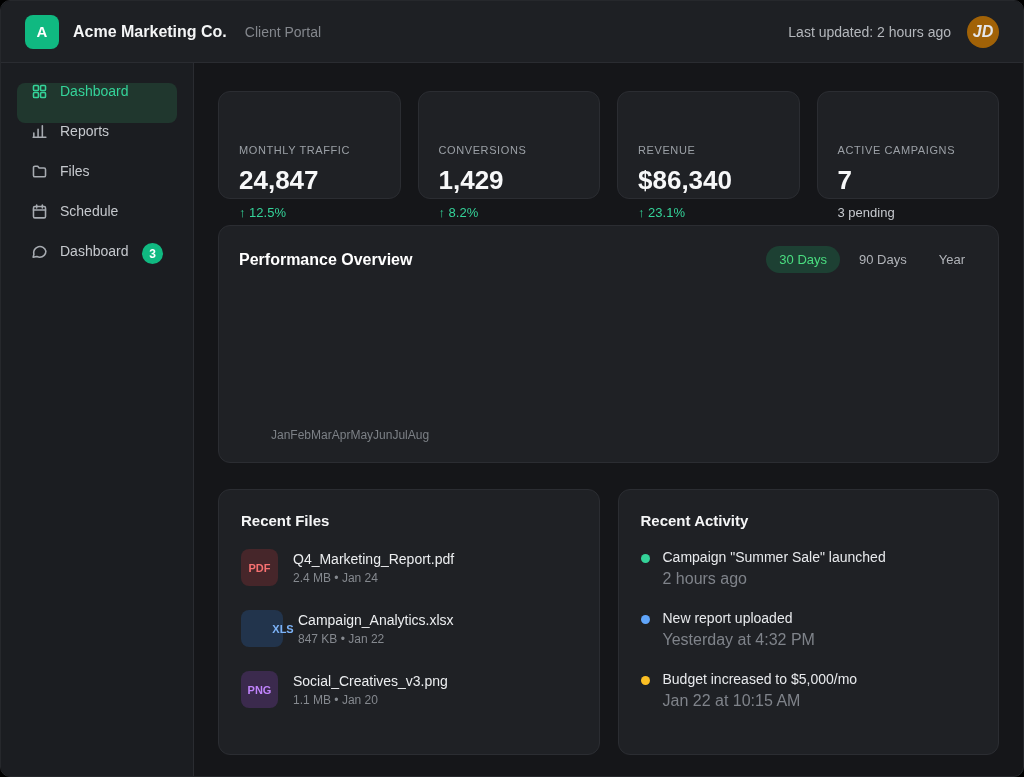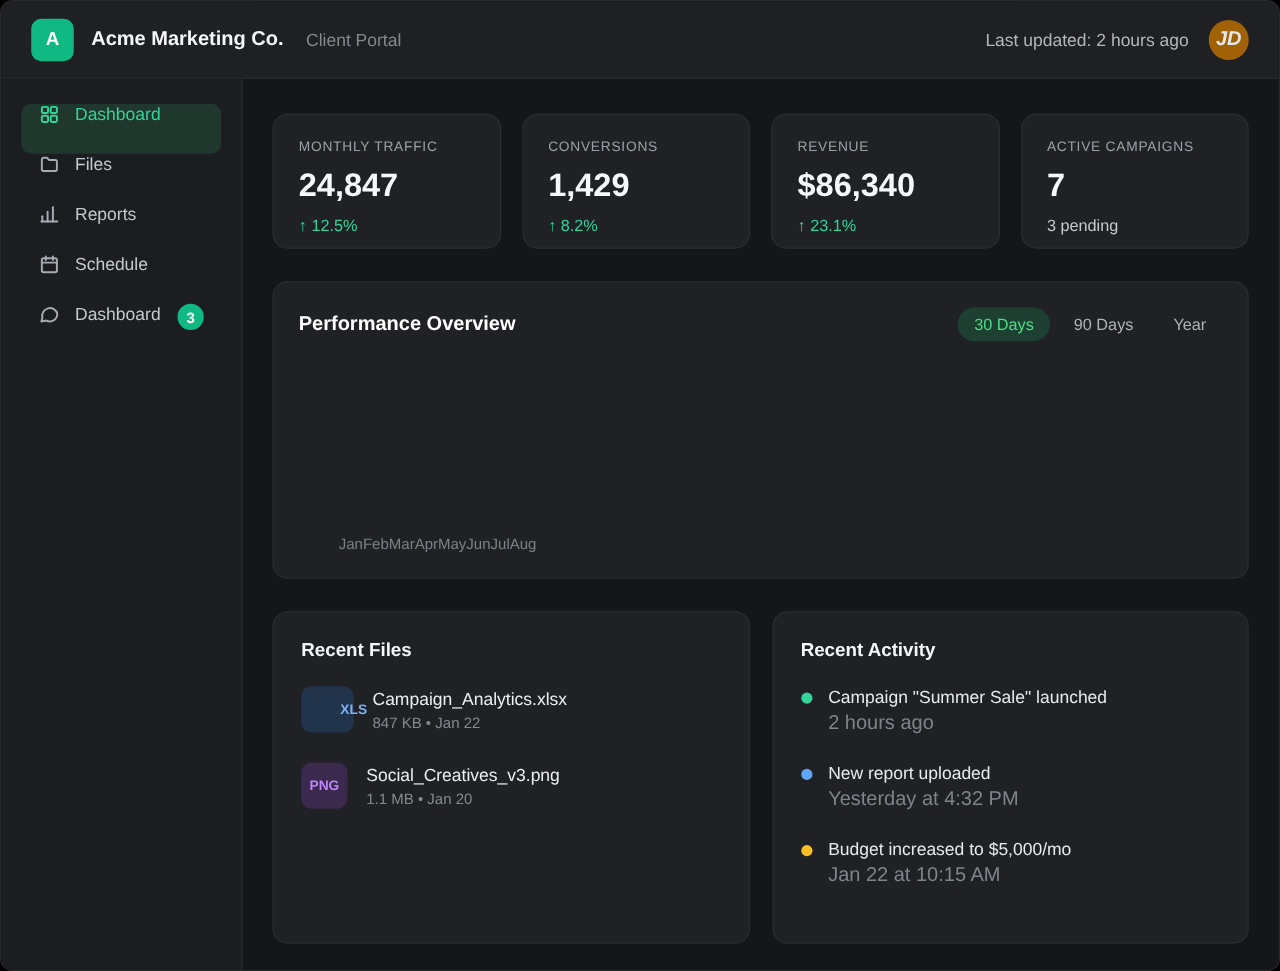--- a/index.html
+++ b/index.html
@@ -72,21 +72,21 @@
   .card {
     background: #1f2125;
     border: 1px solid #2b2d32;
     border-radius: 12px;
   }
   
   .stats { display: grid; grid-template-columns: repeat(4, 1fr); gap: 17px; margin-bottom: 26px; }
   .stat-card { padding: 20px; height: 108px; }
   .stat-label {
     font-size: 11px; letter-spacing: .6px; text-transform: uppercase;
-    color: #9ba0a6; margin-bottom: 9px;
+    color: #9ba0a6; margin-bottom: 9px; margin-top: 32px;
   }
   .stat-value { font-size: 26px; font-weight: 700; color: #f7f8f9; }
   .stat-delta { font-size: 13px; margin-top: 9px; }
   .stat-delta.positive { color: #34d399; }
   .stat-delta.neutral  { color: #c6c9ce; }
   
   .chart-card { height: 238px; padding: 20px; margin-bottom: 26px; display: flex; flex-direction: column; }
   .chart-head { display: flex; align-items: center; justify-content: space-between; }
   .chart-title { font-size: 16px; font-weight: 700; color: #ffffff; }
   .range-group { display: flex; align-items: center; gap: 6px; }
@@ -140,36 +140,36 @@
               <rect x="3.5" y="3.5" width="7" height="7" rx="1.5"></rect>
               <rect x="13.5" y="3.5" width="7" height="7" rx="1.5"></rect>
               <rect x="3.5" y="13.5" width="7" height="7" rx="1.5"></rect>
               <rect x="13.5" y="13.5" width="7" height="7" rx="1.5"></rect>
             </svg>
         </span>
         <span>Dashboard</span>
       </div>
       <div class="nav-item">
         <span class="nicon">
-          <svg width="17" height="17" viewBox="0 0 24 24" fill="none" stroke="currentColor" stroke-width="2.2" stroke-linejoin="round">
-              <path d="M3.5 6.5a2 2 0 0 1 2-2h4l2 2.5h7a2 2 0 0 1 2 2v8.5a2 2 0 0 1-2 2h-13a2 2 0 0 1-2-2z"></path>
-            </svg>
-        </span>
-        <span>Files</span>
-      </div>
-      <div class="nav-item">
-        <span class="nicon">
           <svg width="17" height="17" viewBox="0 0 24 24" fill="none" stroke="currentColor" stroke-width="2.2" stroke-linecap="round">
               <path d="M4 20V14"></path>
               <path d="M10 20V9"></path>
               <path d="M16 20V4"></path>
               <path d="M3 20h18"></path>
             </svg>
         </span>
         <span>Reports</span>
+      </div>
+      <div class="nav-item">
+        <span class="nicon">
+          <svg width="17" height="17" viewBox="0 0 24 24" fill="none" stroke="currentColor" stroke-width="2.2" stroke-linejoin="round">
+              <path d="M3.5 6.5a2 2 0 0 1 2-2h4l2 2.5h7a2 2 0 0 1 2 2v8.5a2 2 0 0 1-2 2h-13a2 2 0 0 1-2-2z"></path>
+            </svg>
+        </span>
+        <span>Files</span>
       </div>
       <div class="nav-item">
         <span class="nicon">
           <svg width="17" height="17" viewBox="0 0 24 24" fill="none" stroke="currentColor" stroke-width="2.2" stroke-linecap="round" stroke-linejoin="round">
               <rect x="3.5" y="5" width="17" height="16" rx="2"></rect>
               <path d="M8 3v4"></path>
               <path d="M16 3v4"></path>
               <path d="M3.5 10h17"></path>
             </svg>
         </span>
@@ -231,20 +231,27 @@
           <span>Jul</span>
           <span>Aug</span>
         </div>
       </section>
 
       <section class="bottom">
 
         <div class="card">
           <div class="panel-title">Recent Files</div>
 
+          <div class="file-row">
+            <div class="file-badge" style="background: rgb(70, 38, 42); color: rgb(248, 113, 113);">PDF</div>
+            <div>
+              <div class="file-name">Q4_Marketing_Report.pdf</div>
+              <div class="file-meta">2.4 MB • Jan 24</div>
+            </div>
+          </div>
 
           <div class="file-row">
             <div class="file-badge" style="background: rgb(34, 52, 76); color: rgb(125, 179, 247); padding-left: 42px;">XLS</div>
             <div>
               <div class="file-name">Campaign_Analytics.xlsx</div>
               <div class="file-meta">847 KB • Jan 22</div>
             </div>
           </div>
 
           <div class="file-row">

